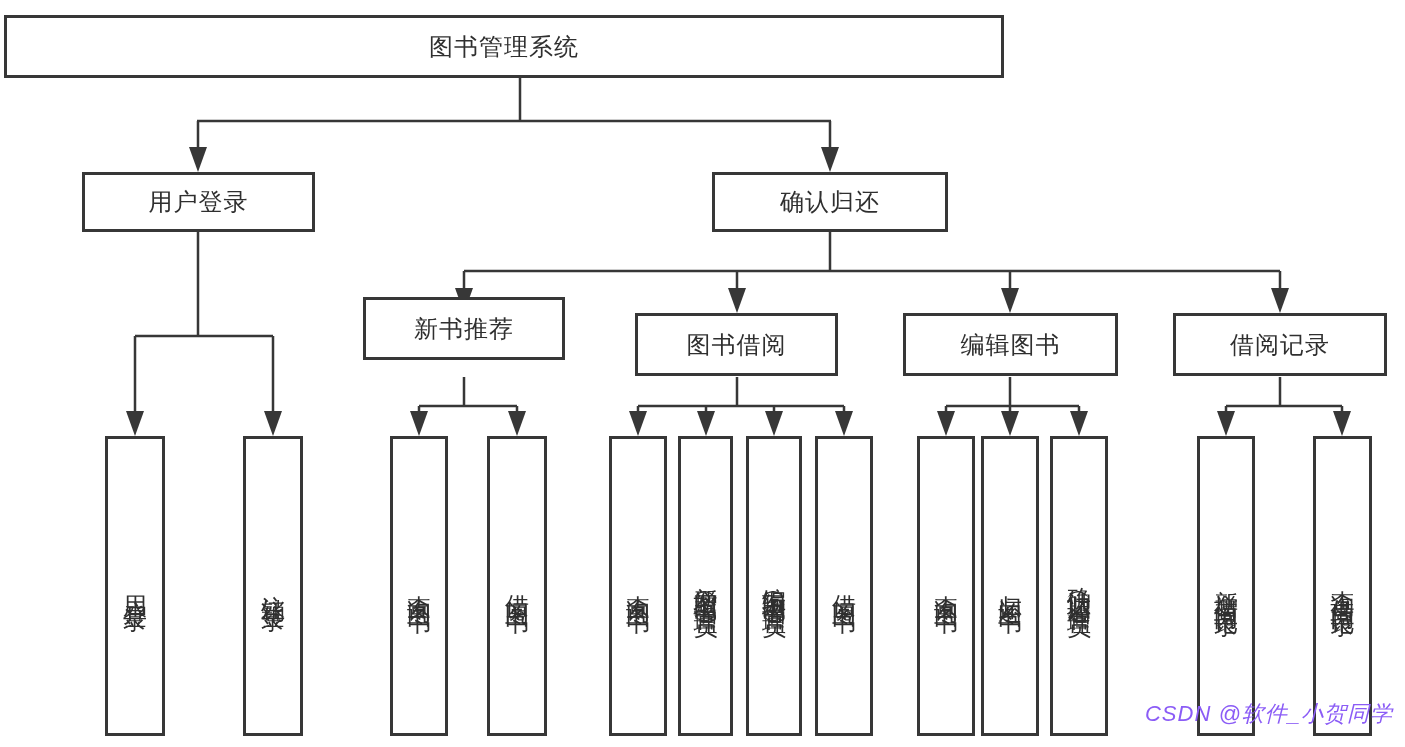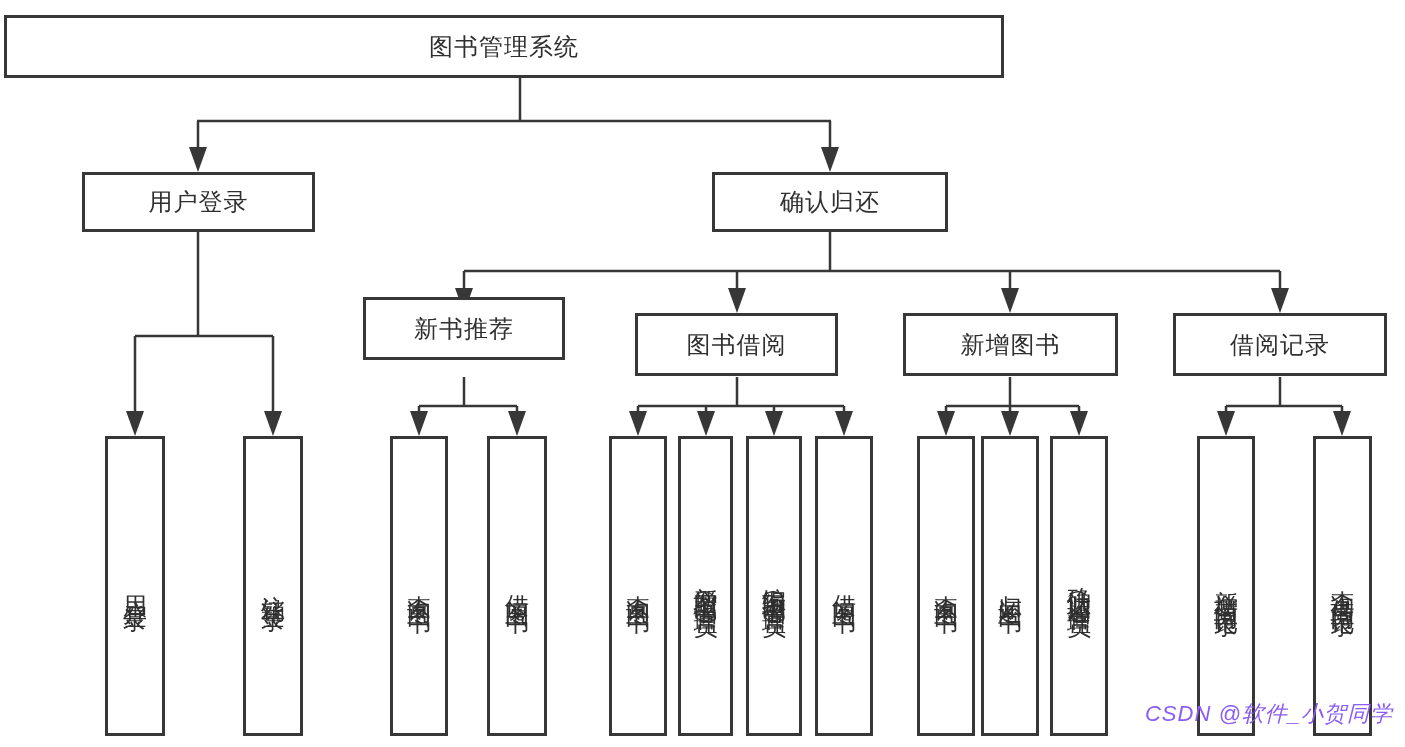--- a/index.html
+++ b/index.html
@@ -107,21 +107,21 @@
     </g>
   </svg>
 
   <div class="node hbox" style="left:4px;top:15px;width:1000px;height:63px;">图书管理系统</div>
 
   <div class="node hbox" style="left:82px;top:172px;width:233px;height:60px;">用户登录</div>
   <div class="node hbox" style="left:712px;top:172px;width:236px;height:60px;">确认归还</div>
 
   <div class="node hbox" style="left:363px;top:297px;width:202px;height:63px;">新书推荐</div>
   <div class="node hbox" style="left:635px;top:313px;width:203px;height:63px;">图书借阅</div>
-  <div class="node hbox" style="left:903px;top:313px;width:215px;height:63px;">新增图书</div>
+  <div class="node hbox" style="left:903px;top:313px;width:215px;height:63px;">编辑图书</div>
   <div class="node hbox" style="left:1173px;top:313px;width:214px;height:63px;">借阅记录</div>
 
   <div class="node vbox" style="left:105px;top:436px;width:60px;height:300px;">用户登录</div>
   <div class="node vbox" style="left:243px;top:436px;width:60px;height:300px;">注销登录</div>
 
   <div class="node vbox" style="left:390px;top:436px;width:58px;height:300px;">查询图书</div>
   <div class="node vbox" style="left:487px;top:436px;width:60px;height:300px;">借阅图书</div>
 
   <div class="node vbox" style="left:609px;top:436px;width:58px;height:300px;">查询图书</div>
   <div class="node vbox long" style="left:678px;top:436px;width:55px;height:300px;">新增图书（管理员）</div>

